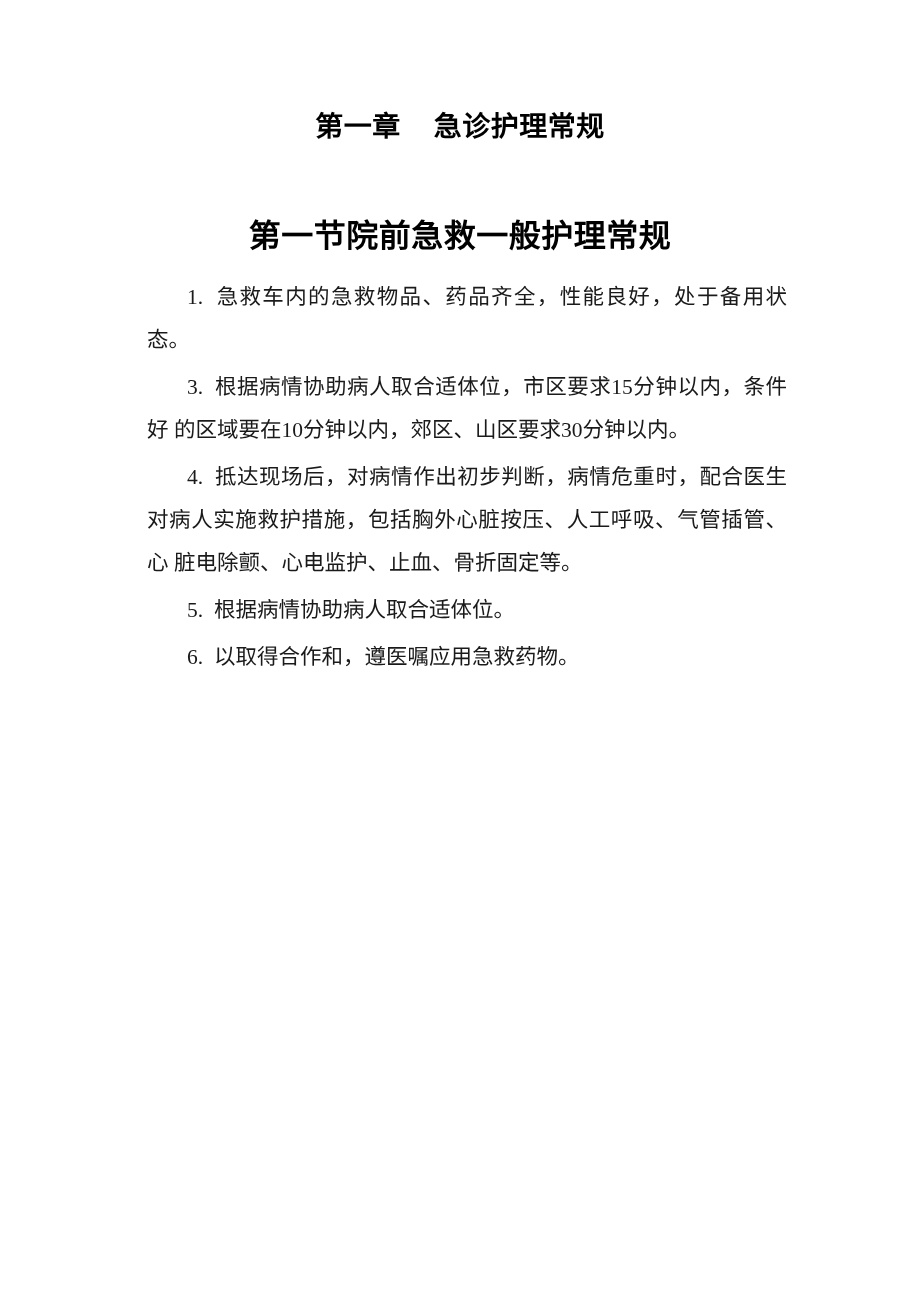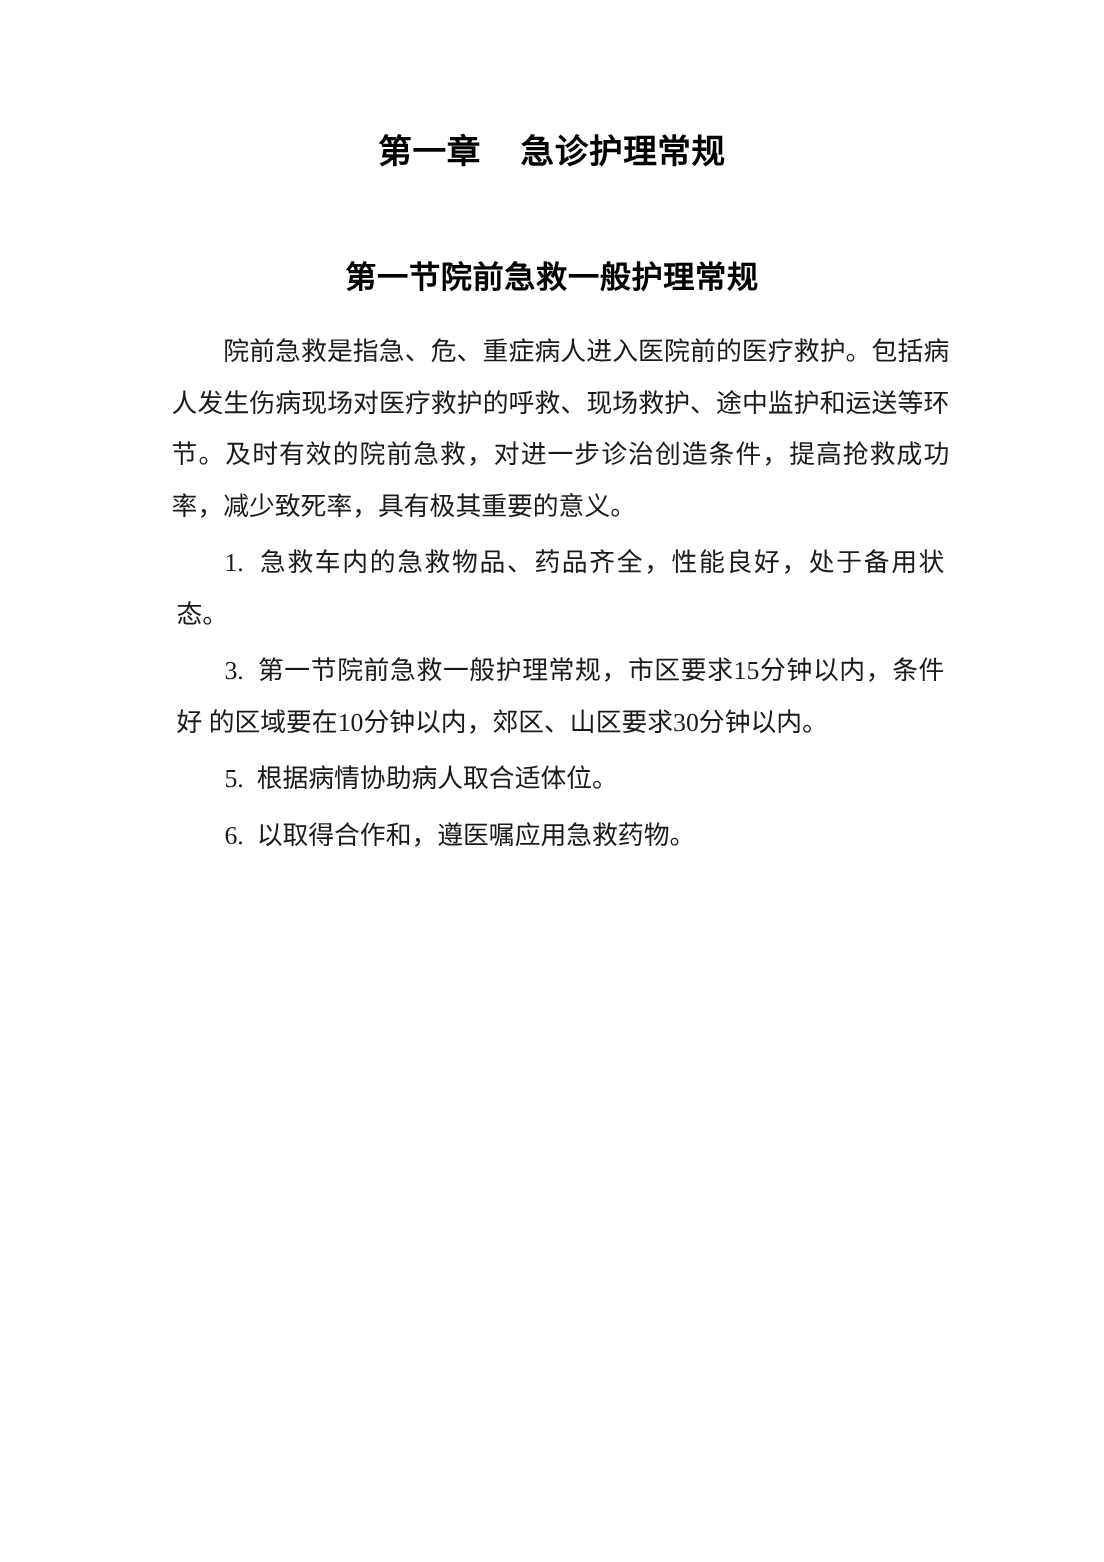--- a/index.html
+++ b/index.html
@@ -36,21 +36,21 @@
   }
 
   .doc-subtitle {
     position: absolute;
     left: 0;
     right: 0;
     top: 190px;
     text-align: center;
     font-family: "Liberation Sans", "DejaVu Sans", sans-serif;
     font-weight: bold;
-    font-size: 26px;
+    font-size: 32px;
     line-height: 38px;
     color: #000000;
     letter-spacing: 0.5px;
     white-space: pre;
   }
 
   
 
   .body-block {
     position: absolute;
@@ -88,27 +88,27 @@
 <body>
 
 <div class="page">
 
   <h1 class="doc-title">第一章    急诊护理常规</h1>
 
   <h2 class="doc-subtitle">第一节院前急救一般护理常规</h2>
 
   <div class="body-block">
 
-    <p class="para">院前急救是指急、危、重症病人进入医院前的医疗救护。包括病人发生伤病现场对医疗救护的呼救、现场救护、途中监护和运送等环节。及时有效的院前急救，对进一步诊治创造条件，提高抢救成功率，减少致死率，具有极其重要的意义。</p>
 
     <p class="list-item"><span class="num">1.</span><span class="sp">&nbsp; </span><span class="txt">急救车内的急救物品、药品齐全，性能良好，处于备用状态。</span></p>
 
 
-    <p class="list-item"><span class="num">3.</span><span class="sp">&nbsp; </span><span class="txt">第一节院前急救一般护理常规，市区要求15分钟以内，条件好 的区域要在10分钟以内，郊区、山区要求30分钟以内。</span></p>
+    <p class="list-item"><span class="num">3.</span><span class="sp">&nbsp; </span><span class="txt">根据病情协助病人取合适体位，市区要求15分钟以内，条件好 的区域要在10分钟以内，郊区、山区要求30分钟以内。</span></p>
 
+    <p class="list-item"><span class="num">4.</span><span class="sp">&nbsp; </span><span class="txt">抵达现场后，对病情作出初步判断，病情危重时，配合医生 对病人实施救护措施，包括胸外心脏按压、人工呼吸、气管插管、心 脏电除颤、心电监护、止血、骨折固定等。</span></p>
 
     <p class="list-item"><span class="num">5.</span><span class="sp">&nbsp; </span><span class="txt">根据病情协助病人取合适体位。</span></p>
 
     <p class="list-item"><span class="num">6.</span><span class="sp">&nbsp; </span><span class="txt">以取得合作和，遵医嘱应用急救药物。</span></p>
 
 
 
   </div>
 
 </div>

